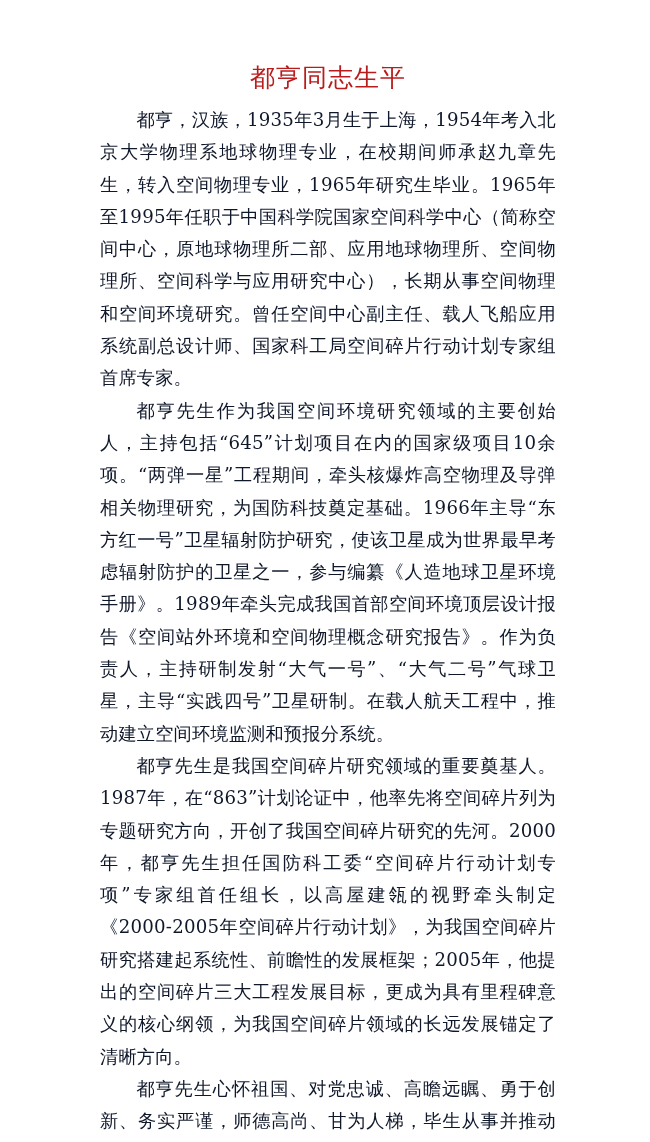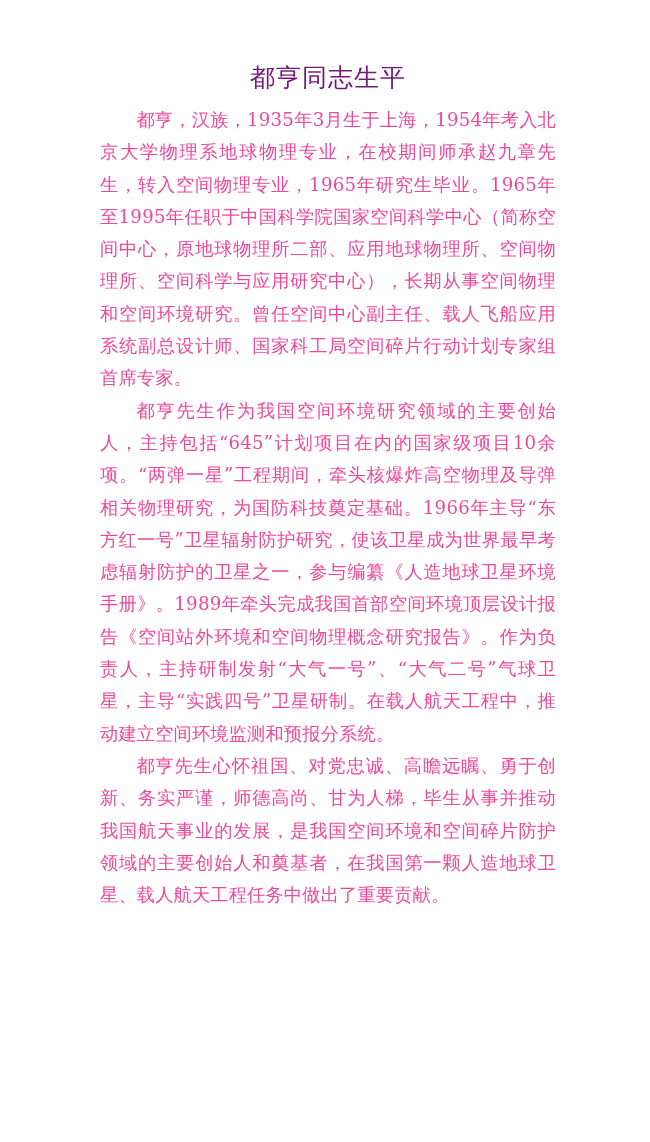--- a/index.html
+++ b/index.html
@@ -1,32 +1,33 @@
 <!DOCTYPE html>
 <html><head>
 <meta charset="utf-8">
 <style>
   html, body { margin: 0; padding: 0; background: #ffffff; }
   body { width: 650px; height: 1142px; position: relative; overflow: hidden; }
   .page { position: absolute; left: 100px; top: 0; width: 456px; }
   .title {
     position: absolute; left: 0; width: 456px; top: 60px;
     text-align: center; font-family: "DejaVu Sans", sans-serif;
-    font-size: 25px; color: #701a75; letter-spacing: 1px; line-height: 36px;
+    font-size: 25px; color: #b91c1c; letter-spacing: 1px; line-height: 36px;
   }
   .body { position: absolute; left: 0; top: 104px; width: 456px; }
   .para {
     margin: 0; font-family: "DejaVu Serif", serif; font-size: 18.2px;
-    line-height: 32.3px; color: #ec4899; text-align: justify;
+    line-height: 32.3px; color: #0f172a; text-align: justify;
     text-indent: 2em; letter-spacing: 0.2px;
   }
 </style>
 </head>
 <body>
 
 <div class="page">
   <div class="title">都亨同志生平</div>
   <div class="body">
     <p class="para">都亨，汉族，1935年3月生于上海，1954年考入北京大学物理系地球物理专业，在校期间师承赵九章先生，转入空间物理专业，1965年研究生毕业。1965年至1995年任职于中国科学院国家空间科学中心（简称空间中心，原地球物理所二部、应用地球物理所、空间物理所、空间科学与应用研究中心），长期从事空间物理和空间环境研究。曾任空间中心副主任、载人飞船应用系统副总设计师、国家科工局空间碎片行动计划专家组首席专家。</p>
     <p class="para">都亨先生作为我国空间环境研究领域的主要创始人，主持包括“645”计划项目在内的国家级项目10余项。“两弹一星”工程期间，牵头核爆炸高空物理及导弹相关物理研究，为国防科技奠定基础。1966年主导“东方红一号”卫星辐射防护研究，使该卫星成为世界最早考虑辐射防护的卫星之一，参与编纂《人造地球卫星环境手册》。1989年牵头完成我国首部空间环境顶层设计报告《空间站外环境和空间物理概念研究报告》。作为负责人，主持研制发射“大气一号”、“大气二号”气球卫星，主导“实践四号”卫星研制。在载人航天工程中，推动建立空间环境监测和预报分系统。</p>
+    <p class="para">都亨先生是我国空间碎片研究领域的重要奠基人。1987年，在“863”计划论证中，他率先将空间碎片列为专题研究方向，开创了我国空间碎片研究的先河。2000年，都亨先生担任国防科工委“空间碎片行动计划专项”专家组首任组长，以高屋建瓴的视野牵头制定《2000-2005年空间碎片行动计划》，为我国空间碎片研究搭建起系统性、前瞻性的发展框架；2005年，他提出的空间碎片三大工程发展目标，更成为具有里程碑意义的核心纲领，为我国空间碎片领域的长远发展锚定了清晰方向。</p>
     <p class="para">都亨先生心怀祖国、对党忠诚、高瞻远瞩、勇于创新、务实严谨，师德高尚、甘为人梯，毕生从事并推动我国航天事业的发展，是我国空间环境和空间碎片防护领域的主要创始人和奠基者，在我国第一颗人造地球卫星、载人航天工程任务中做出了重要贡献。</p>
   </div>
 </div>
 
 </body></html>

